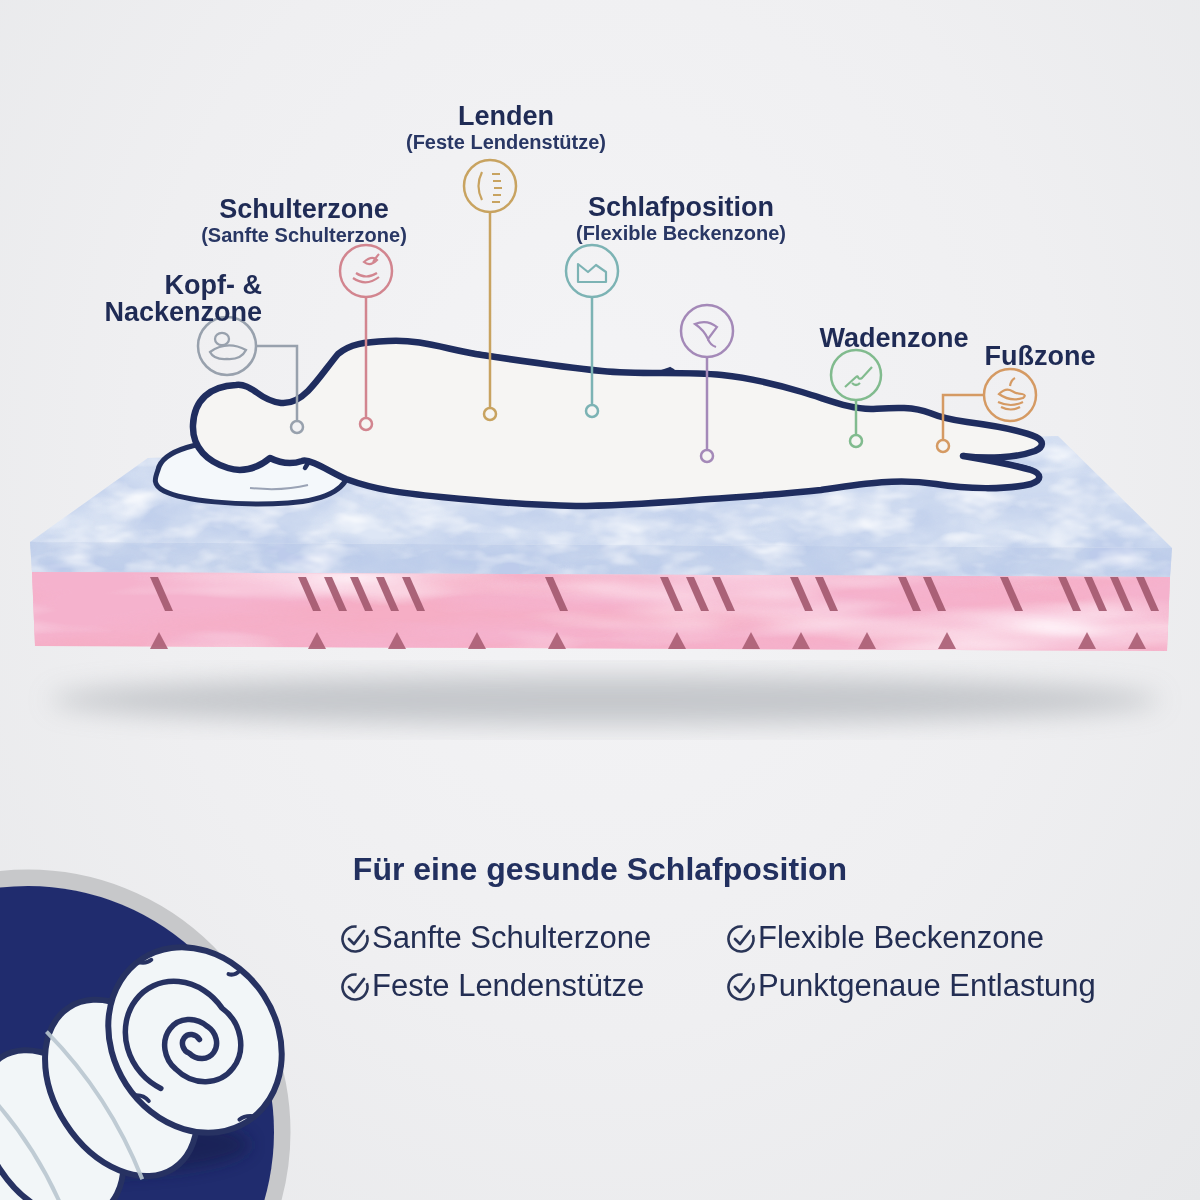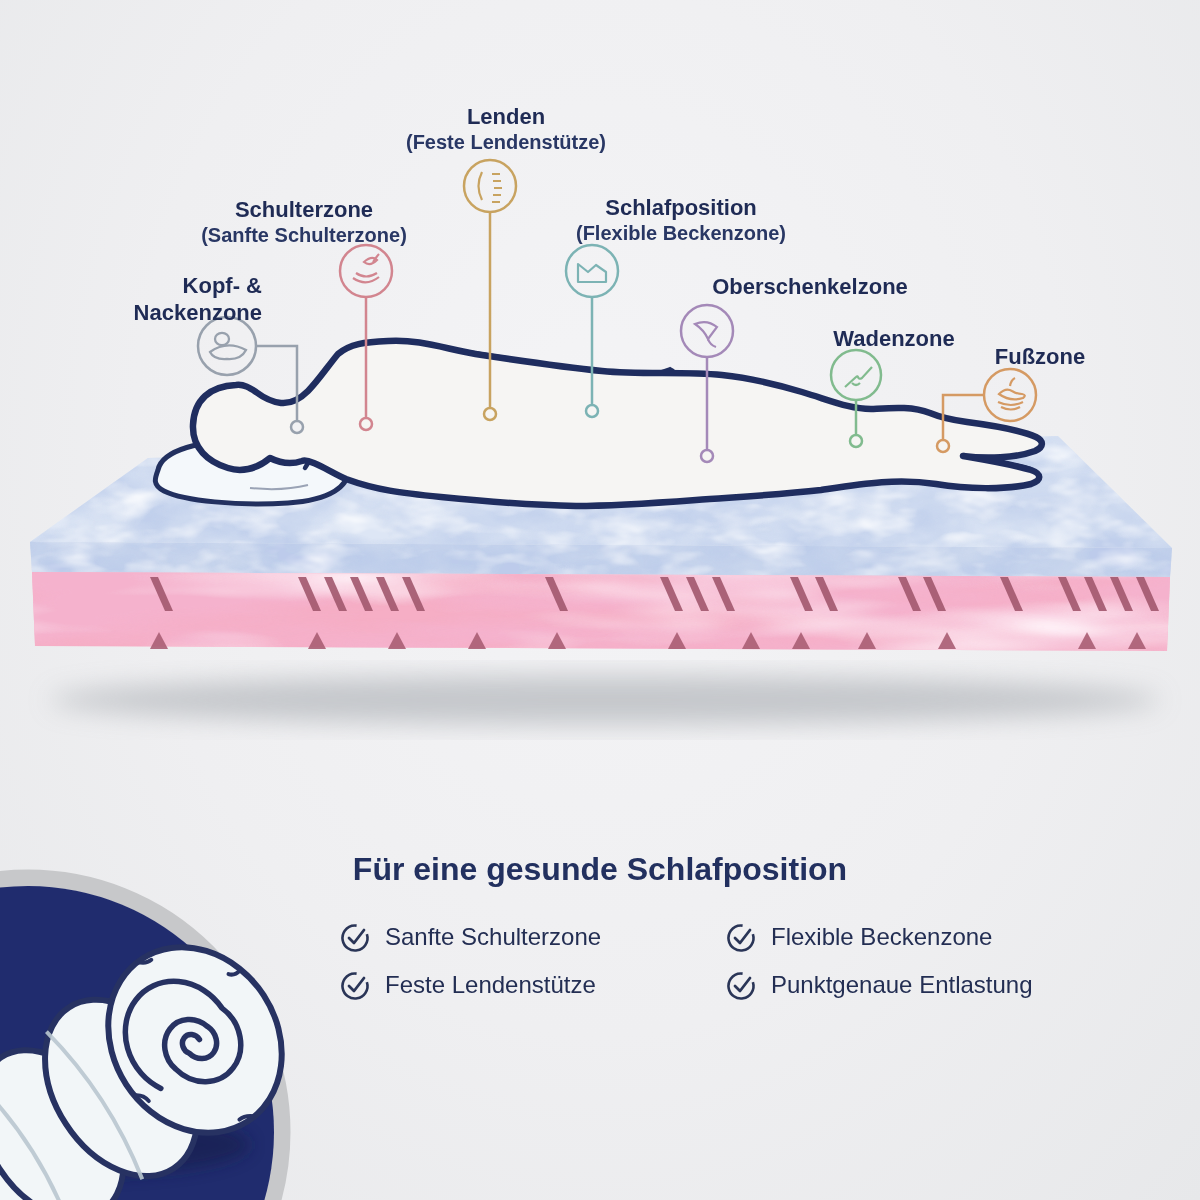--- a/index.html
+++ b/index.html
@@ -2,31 +2,31 @@
 <html><head>
 <meta charset="utf-8">
 <style>
   html,body{margin:0;padding:0;}
   .stage{position:relative;width:1200px;height:1200px;overflow:hidden;
          background:radial-gradient(ellipse at 50% 38%, #f4f4f6 0%, #efeff1 55%, #e7e8ea 100%);
          font-family:"Liberation Sans", sans-serif;}
   .abs{position:absolute;}
   
   .zlabel{position:absolute;color:#1f2b55;text-align:center;transform:translateX(-50%);white-space:nowrap;}
-  .zlabel .main{font-size:22px;font-weight:bold;line-height:27px;}
+  .zlabel .main{font-size:27px;font-weight:bold;line-height:27px;}
   .zlabel .sub{font-size:20px;font-weight:bold;line-height:24px;color:#293764;}
   .zlabel.right-align{transform:none;text-align:right;}
   
   .title{position:absolute;left:0;right:0;top:784px;text-align:center;color:#293c8b;
          font-size:55px;font-weight:800;letter-spacing:.5px;white-space:nowrap;}
   .subtitle{position:absolute;left:0;right:0;top:851px;text-align:center;color:#22305f;
             font-size:32px;font-weight:bold;}
   
-  .feature{position:absolute;display:flex;align-items:center;gap:13px;color:#232e53;
-           font-size:24px;font-weight:normal;white-space:nowrap;}
+  .feature{position:absolute;display:flex;align-items:center;color:#232e53;
+           font-size:31px;font-weight:normal;white-space:nowrap;}
   .feature svg{flex:0 0 auto;}
   .f1{left:338px;top:920px;} .f2{left:338px;top:968px;}
   .f3{left:724px;top:920px;justify-content:flex-end;} .f4{left:724px;top:968px;}
 </style>
 </head>
 <body>
 
 <div class="stage">
 
   <svg class="abs" style="left:0;top:0" width="1200" height="780" viewBox="0 0 1200 780">
@@ -269,23 +269,20 @@
     <div class="sub">(Sanfte Schulterzone)</div>
   </div>
   <div class="zlabel" style="left:506px;top:103px">
     <div class="main">Lenden</div>
     <div class="sub">(Feste Lendenstütze)</div>
   </div>
   <div class="zlabel" style="left:681px;top:194px">
     <div class="main">Schlafposition</div>
     <div class="sub">(Flexible Beckenzone)</div>
   </div>
-  <div class="zlabel" style="left:810px;top:273px">
-    <div class="main">Oberschenkelzone</div>
-  </div>
   <div class="zlabel" style="left:894px;top:325px">
     <div class="main">Wadenzone</div>
   </div>
   <div class="zlabel" style="left:1040px;top:343px">
     <div class="main">Fußzone</div>
   </div>
 
   <div class="subtitle">Für eine gesunde Schlafposition</div>
 
   <div class="feature f1">

